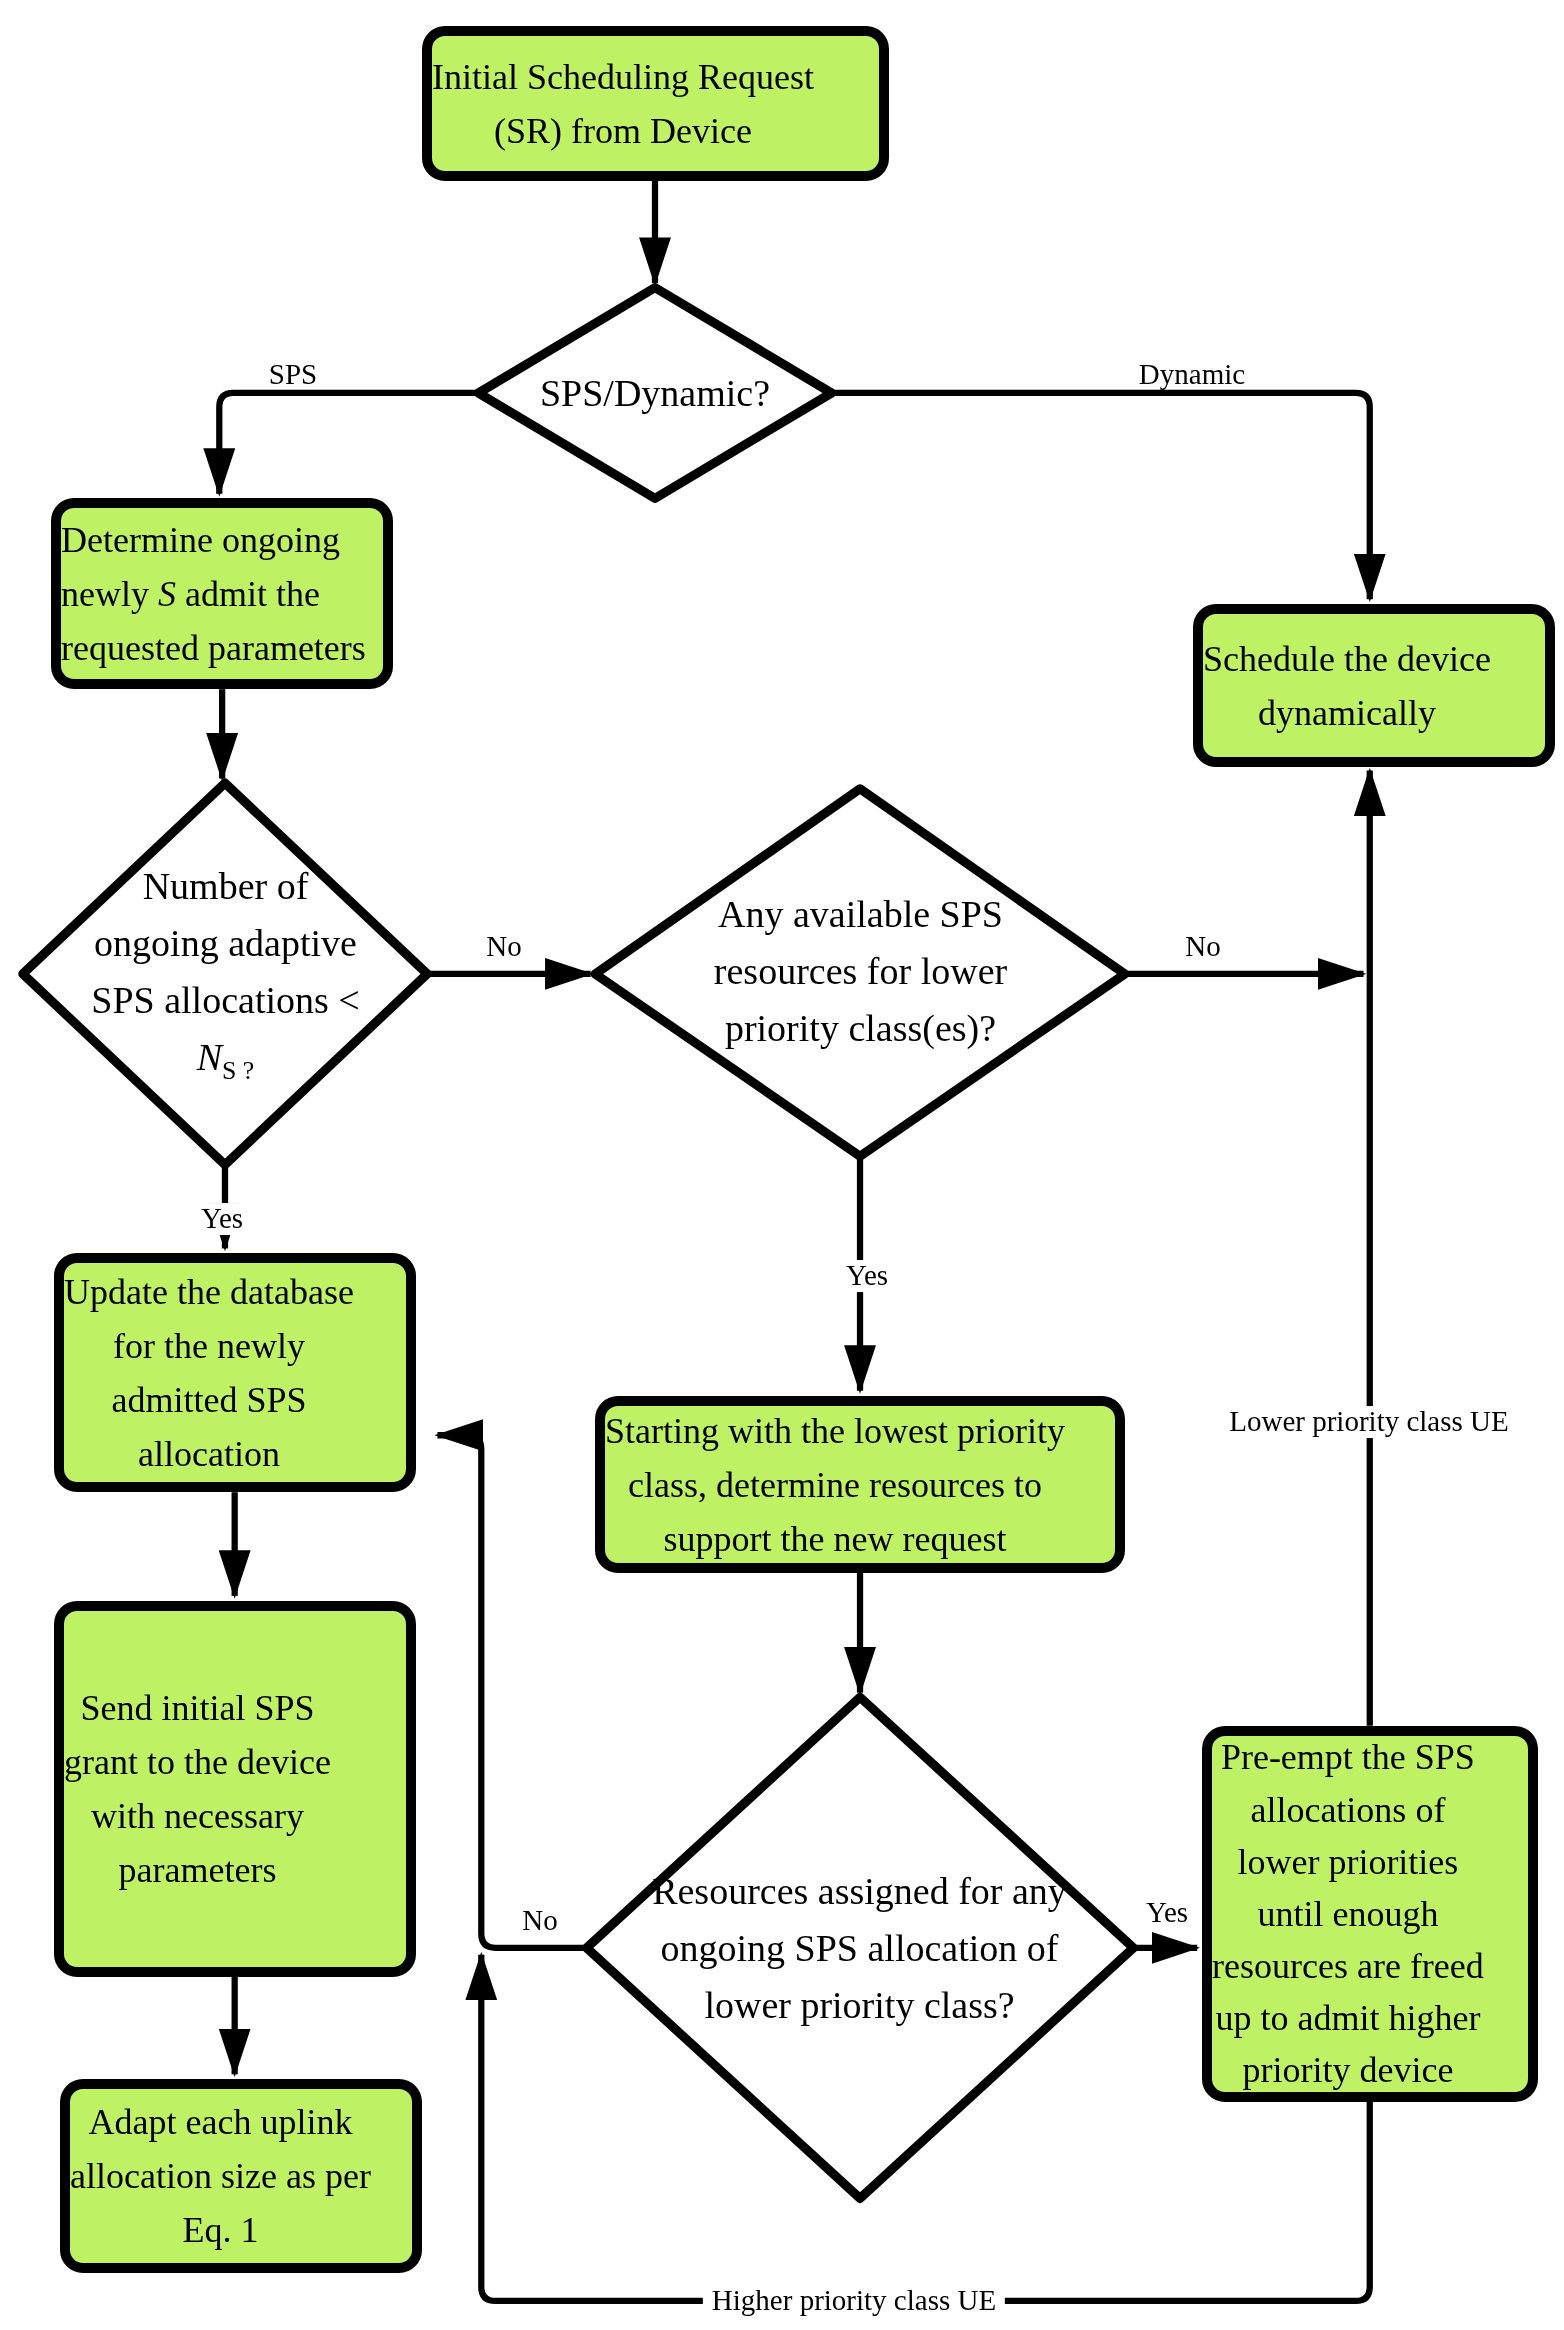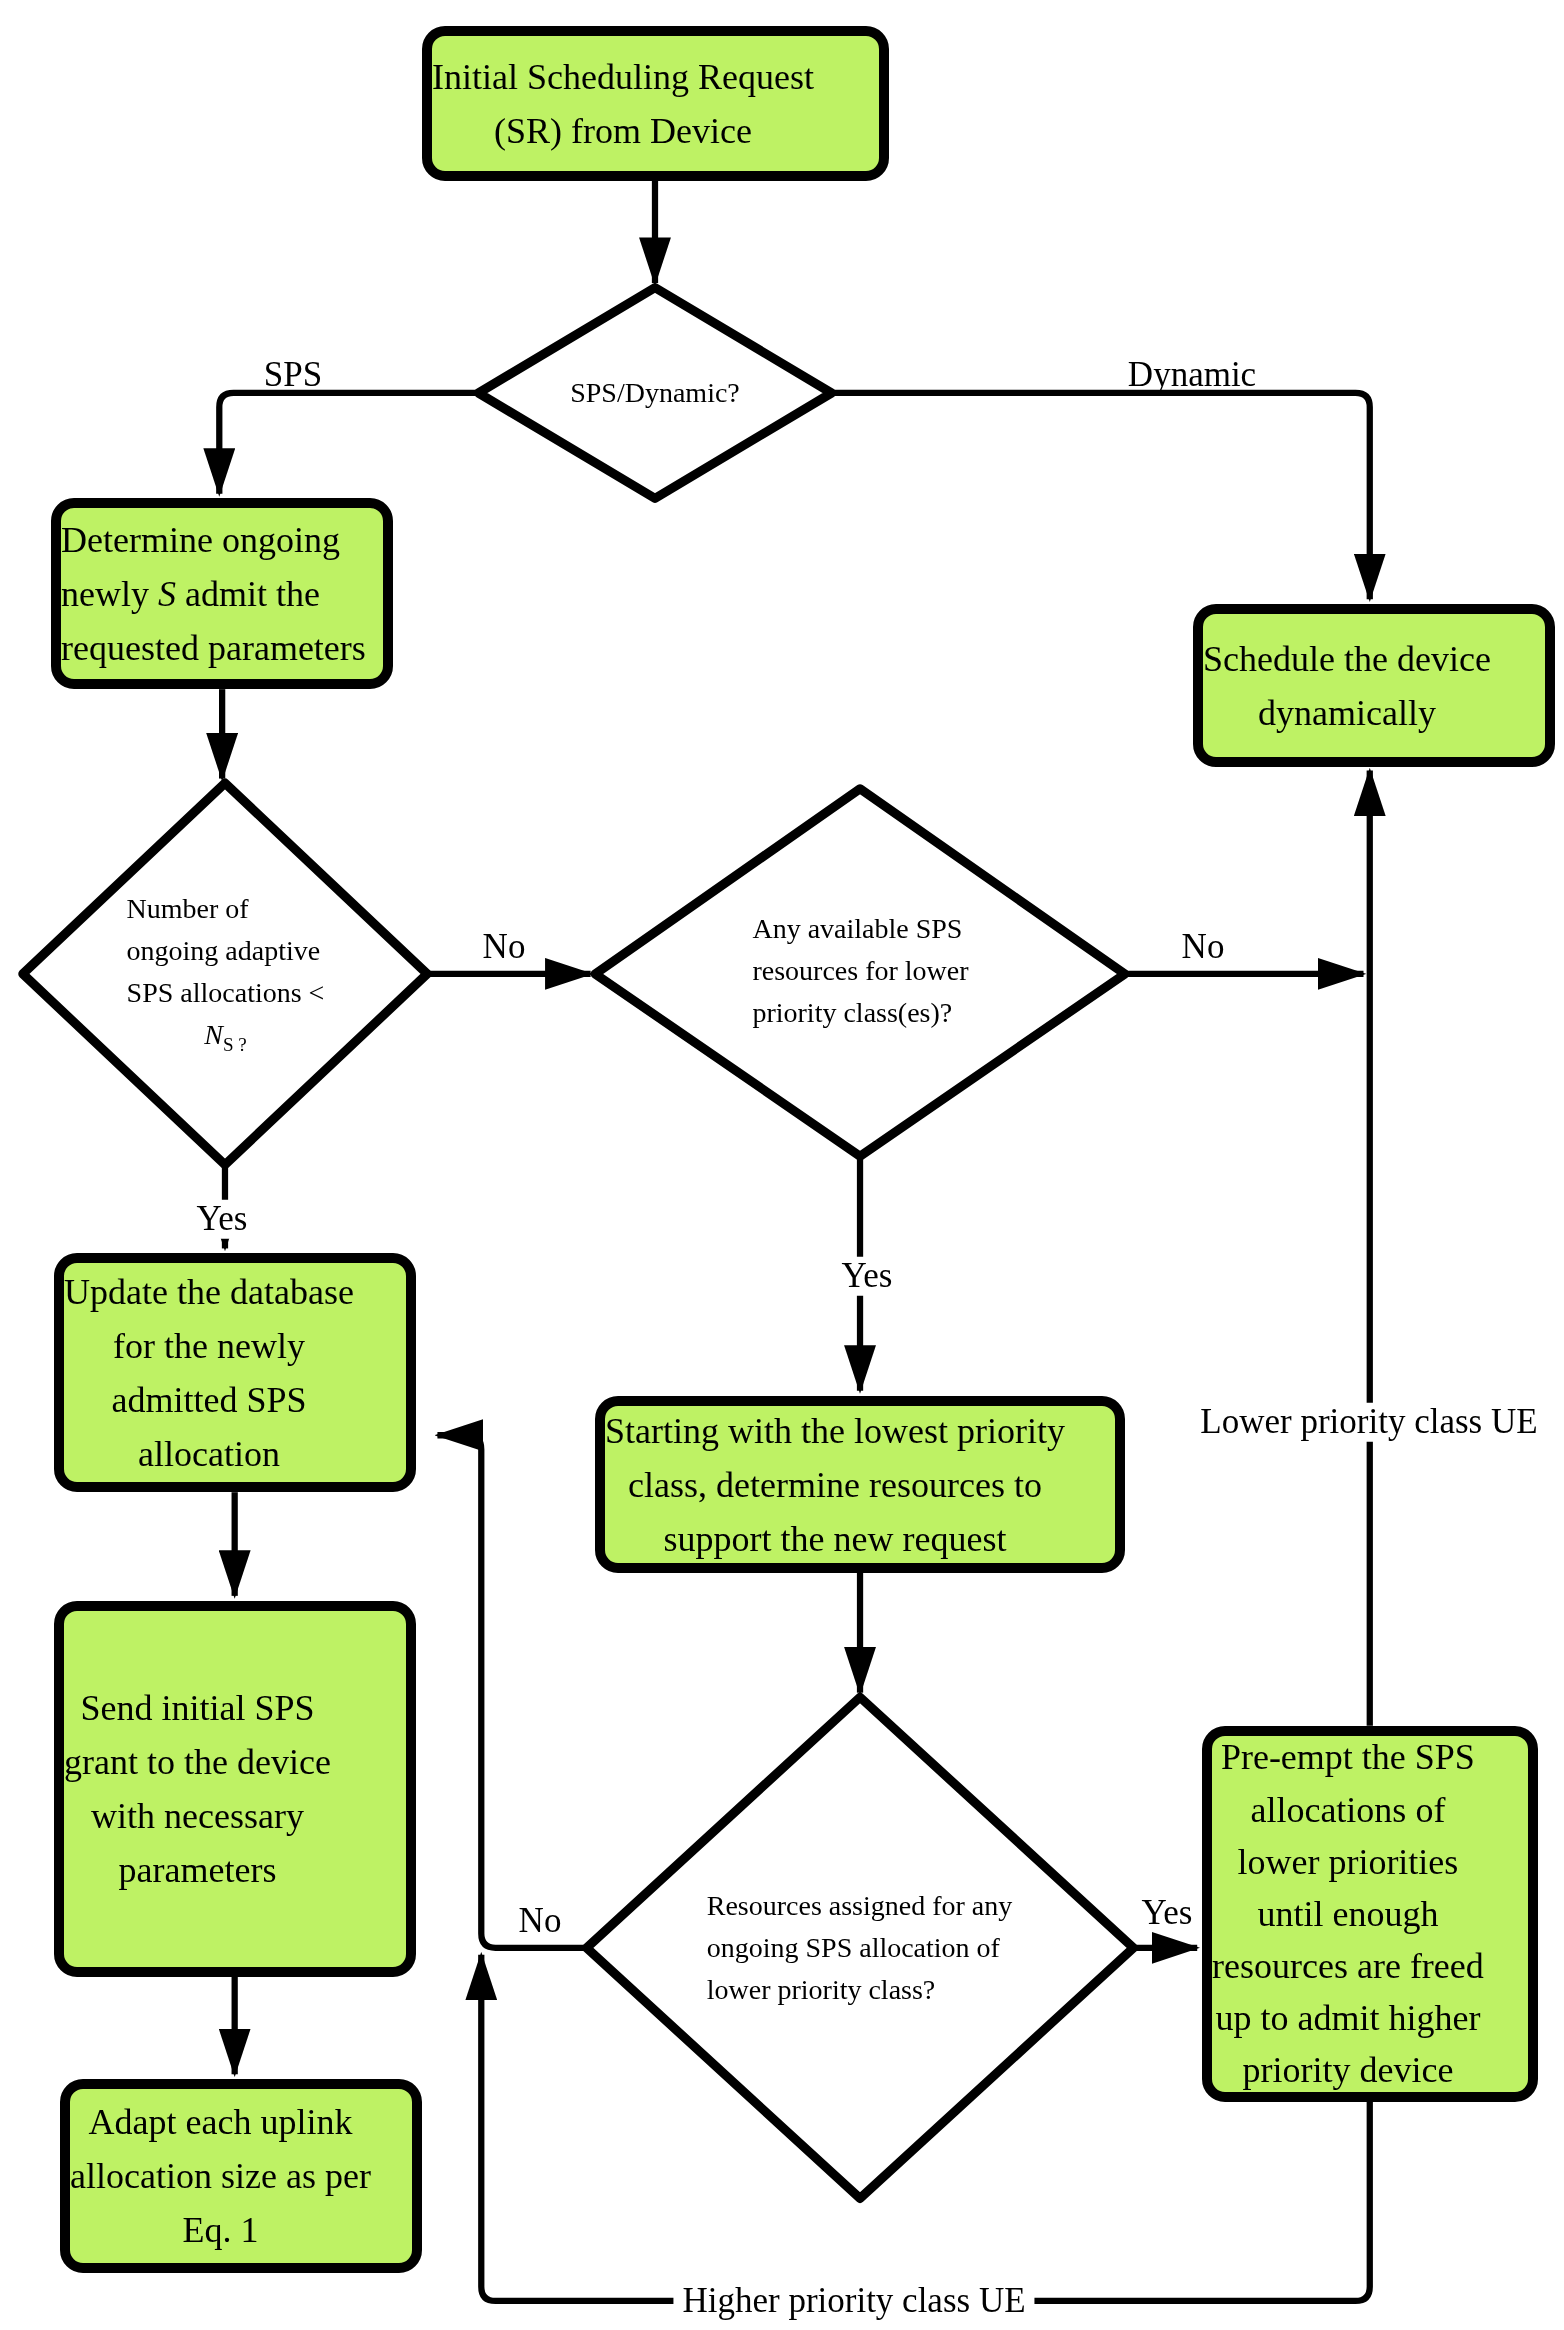--- a/index.html
+++ b/index.html
@@ -22,28 +22,28 @@
     align-items:flex-start;justify-content:center;
     text-align:center;
     font-size:36px;line-height:1.5;
   }
   .node .pre{white-space:pre-line;}
   .node-preempt{line-height:1.45;}
   .dtext{
     position:absolute;
     display:flex;flex-direction:column;
     align-items:center;justify-content:center;
-    text-align:left;
-    font-size:28px;line-height:1.5;
+    text-align:center;
+    font-size:38px;line-height:1.5;
   }
   .dtext .pre{white-space:pre-line;}
   .lbl{
     position:absolute;
     transform:translate(-50%,-50%);
-    font-size:35px;line-height:1.1;
+    font-size:29px;line-height:1.1;
     white-space:nowrap;
     text-align:center;
   }
   .lbl.online{background:#ffffff;padding:0 9px;}
   i{font-style:italic;}
   sub{font-size:0.68em;}
 </style>
 </head>
 <body>
 

